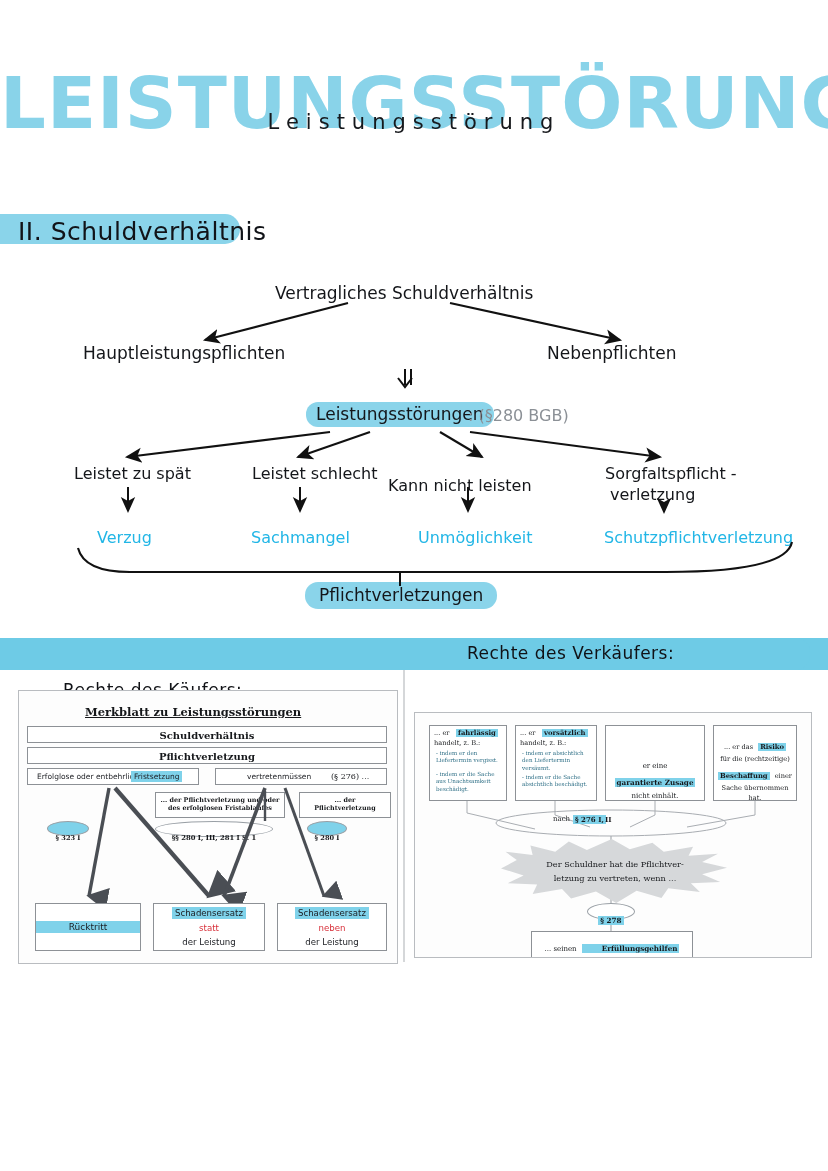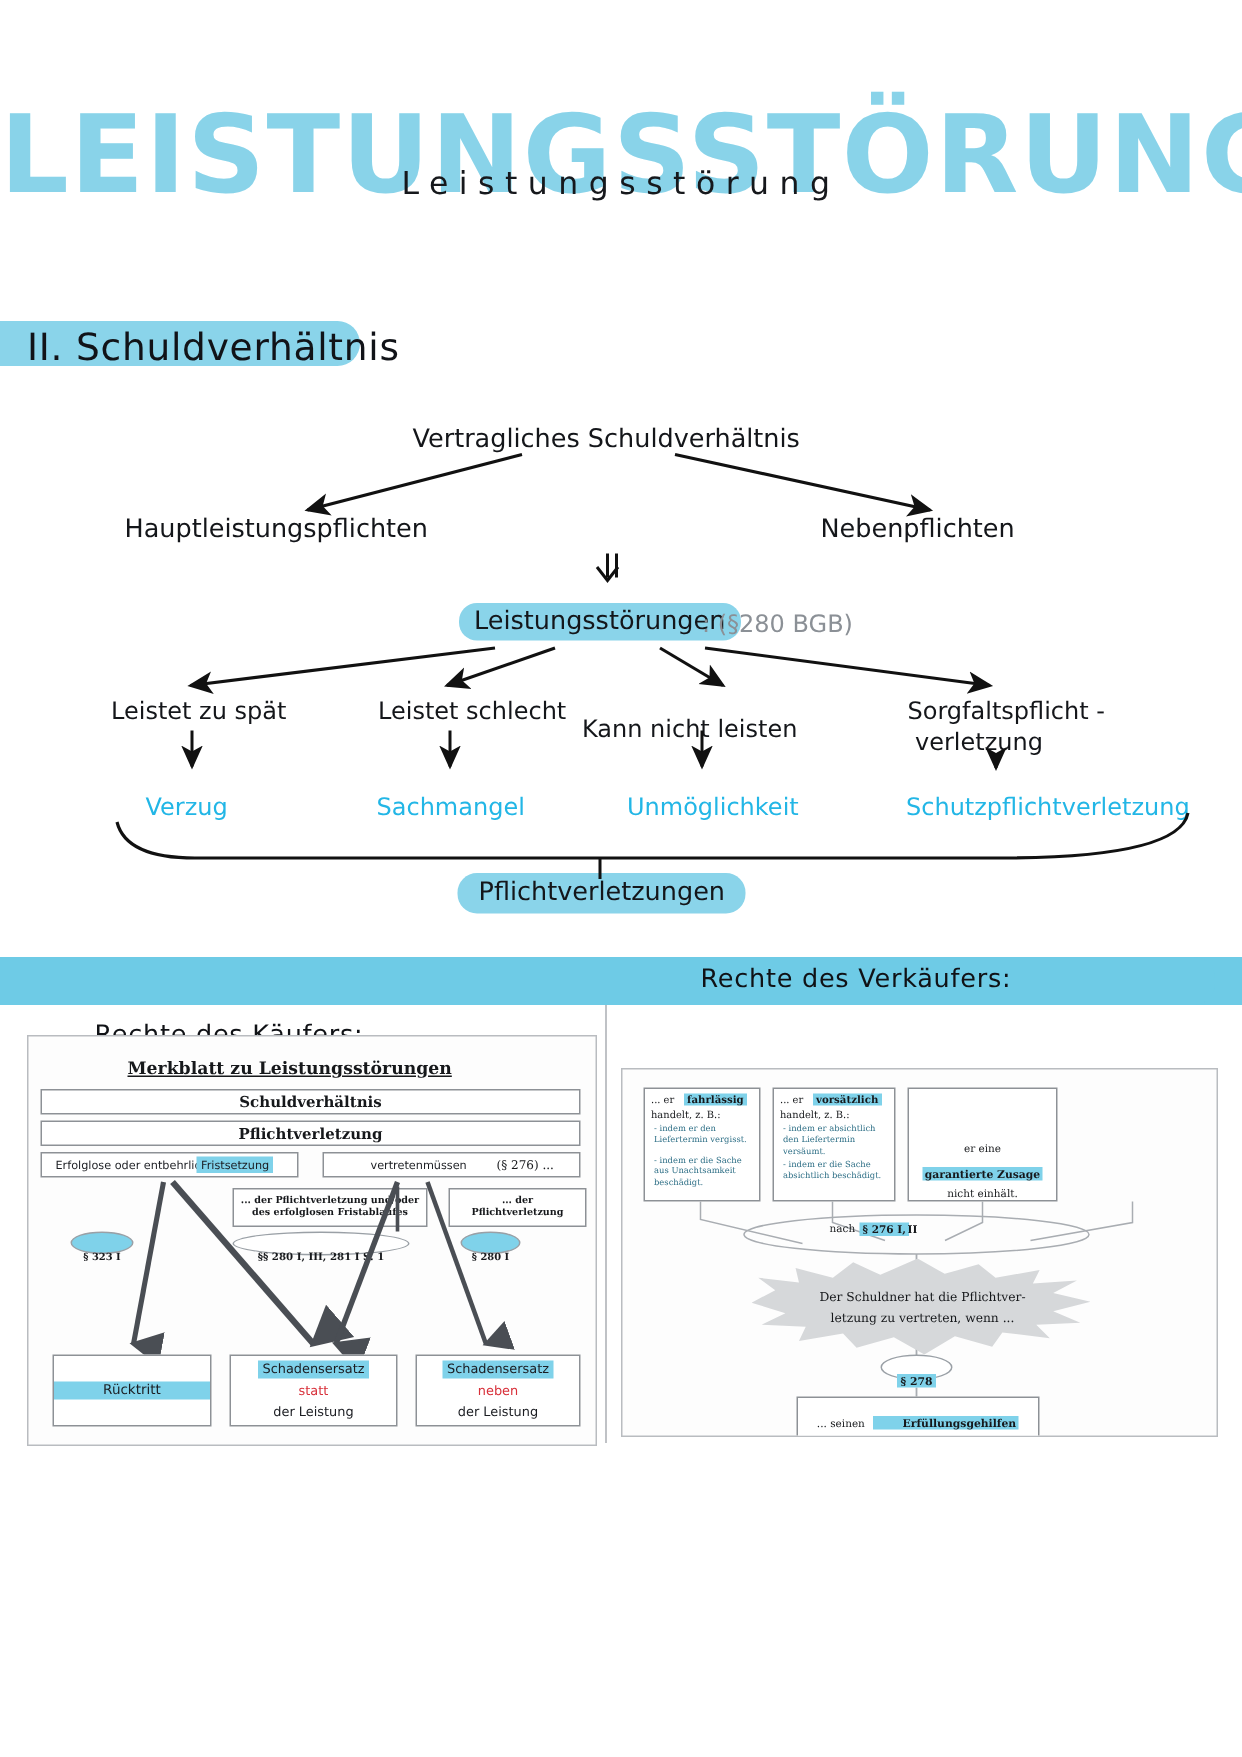--- a/index.html
+++ b/index.html
@@ -276,20 +276,29 @@
       <span class="pt" style="position:absolute;left:6px;top:24px;width:72px;font-size:5.6px;line-height:1.3;color:#2e6f86;">- indem er absichtlich den Liefertermin versäumt.</span>
       <span class="pt" style="position:absolute;left:6px;top:48px;width:72px;font-size:5.6px;line-height:1.3;color:#2e6f86;">- indem er die Sache absichtlich beschädigt.</span>
     </div>
 
     <div class="pbox" style="left:190px;top:12px;width:100px;height:76px;padding:20px 4px;">
       <span class="pt" style="position:relative;display:block;font-size:7px;margin-top:16px;">er eine</span>
       <span class="pt bold mark" style="position:relative;display:inline-block;margin-top:3px;font-size:7.2px;">garantierte Zusage</span>
       <span class="pt" style="position:relative;display:block;margin-top:3px;font-size:7px;">nicht einhält.</span>
     </div>
 
+    <div class="pbox" style="left:298px;top:12px;width:84px;height:76px;padding:8px 3px;">
+      <span class="pt" style="position:relative;display:inline;font-size:6.6px;">... er das</span>
+      <span class="pt bold mark" style="position:relative;display:inline;font-size:6.8px;">Risiko</span>
+      <span class="pt" style="position:relative;display:block;margin-top:2px;font-size:6.6px;">für die (rechtzeitige)</span>
+      <span class="pt bold mark" style="position:relative;display:inline;font-size:6.8px;">Beschaffung</span>
+      <span class="pt" style="position:relative;display:inline;font-size:6.6px;">einer</span>
+      <span class="pt" style="position:relative;display:block;margin-top:2px;font-size:6.6px;">Sache übernommen</span>
+      <span class="pt" style="position:relative;display:block;margin-top:2px;font-size:6.6px;">hat.</span>
+    </div>
 
     <svg style="position:absolute;left:0;top:0;width:396px;height:244px;">
       <path d="M52,88 L52,100 L120,116" stroke="#a9adb2" stroke-width="1" fill="none"></path>
       <path d="M140,88 L140,102 L175,114" stroke="#a9adb2" stroke-width="1" fill="none"></path>
       <path d="M240,88 L240,102 L215,114" stroke="#a9adb2" stroke-width="1" fill="none"></path>
       <path d="M340,88 L340,102 L272,114" stroke="#a9adb2" stroke-width="1" fill="none"></path>
       <ellipse cx="196" cy="110" rx="115" ry="13" fill="none" stroke="#a9adb2" stroke-width="1"></ellipse>
       <path d="M196,123 L196,132" stroke="#a9adb2" stroke-width="1.2" fill="none"></path>
       <path d="M196,186 L196,196" stroke="#a9adb2" stroke-width="1.2" fill="none"></path>
       <path d="M196,212 L196,222" stroke="#a9adb2" stroke-width="1.2" fill="none"></path>

